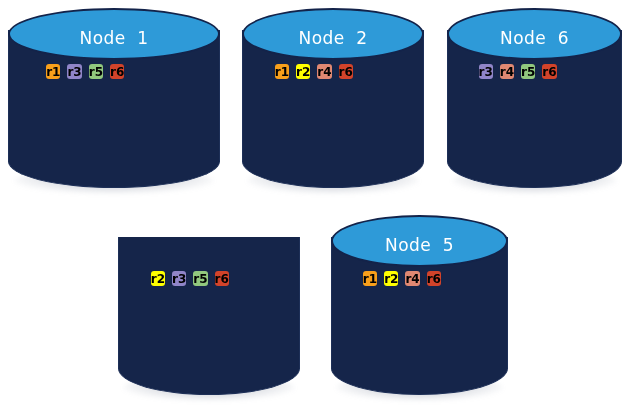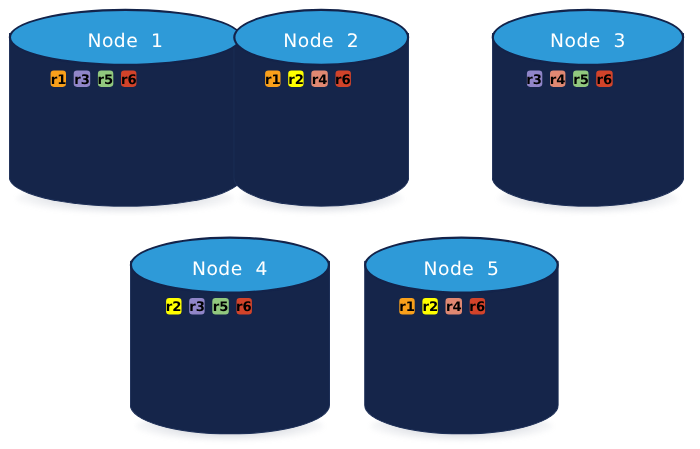--- a/index.html
+++ b/index.html
@@ -119,21 +119,21 @@
           <span class="bar-label">r3</span>
         </div>
         <div class="bar" style="background: rgb(145, 200, 126);">
           <span class="bar-label">r5</span>
         </div>
         <div class="bar" style="background: rgb(210, 67, 42);">
           <span class="bar-label">r6</span>
         </div>
       </div>
     </div>
-    <div class="node" style="left: 212px; top: 8px; width: 160px; height: 180px; text-decoration: underline;">
+    <div class="node" style="left: 242px; top: 8px; width: 182px; height: 180px; text-decoration: underline;">
       <div class="cyl-shadow"></div>
       <div class="cyl-body"></div>
       <div class="cyl-top">
         <span class="node-label">Node  2</span>
       </div>
       <div class="bars">
         <div class="bar" style="background: rgb(249, 160, 27);">
           <span class="bar-label">r1</span>
         </div>
         <div class="bar" style="background: rgb(255, 255, 0);">
@@ -144,43 +144,40 @@
         </div>
         <div class="bar" style="background: rgb(210, 67, 42);">
           <span class="bar-label">r6</span>
         </div>
       </div>
     </div>
     <div class="node" style="left: 447px; top: 8px; width: 175px; height: 180px;">
       <div class="cyl-shadow"></div>
       <div class="cyl-body"></div>
       <div class="cyl-top">
-        <span class="node-label">Node  3</span>
+        <span class="node-label">Node  6</span>
       </div>
       <div class="bars">
         <div class="bar" style="background: rgb(144, 133, 200);">
           <span class="bar-label">r3</span>
         </div>
         <div class="bar" style="background: rgb(224, 136, 114);">
           <span class="bar-label">r4</span>
         </div>
         <div class="bar" style="background: rgb(145, 200, 126);">
           <span class="bar-label">r5</span>
         </div>
         <div class="bar" style="background: rgb(210, 67, 42);">
           <span class="bar-label">r6</span>
         </div>
       </div>
     </div>
     <div class="node" style="left: 118px; top: 215px; width: 182px; height: 180px;">
       <div class="cyl-shadow"></div>
       <div class="cyl-body"></div>
-      <div class="cyl-top">
-        <span class="node-label">Node  4</span>
-      </div>
       <div class="bars">
         <div class="bar" style="background: rgb(255, 255, 0);">
           <span class="bar-label">r2</span>
         </div>
         <div class="bar" style="background: rgb(144, 133, 200);">
           <span class="bar-label">r3</span>
         </div>
         <div class="bar" style="background: rgb(145, 200, 126);">
           <span class="bar-label">r5</span>
         </div>

